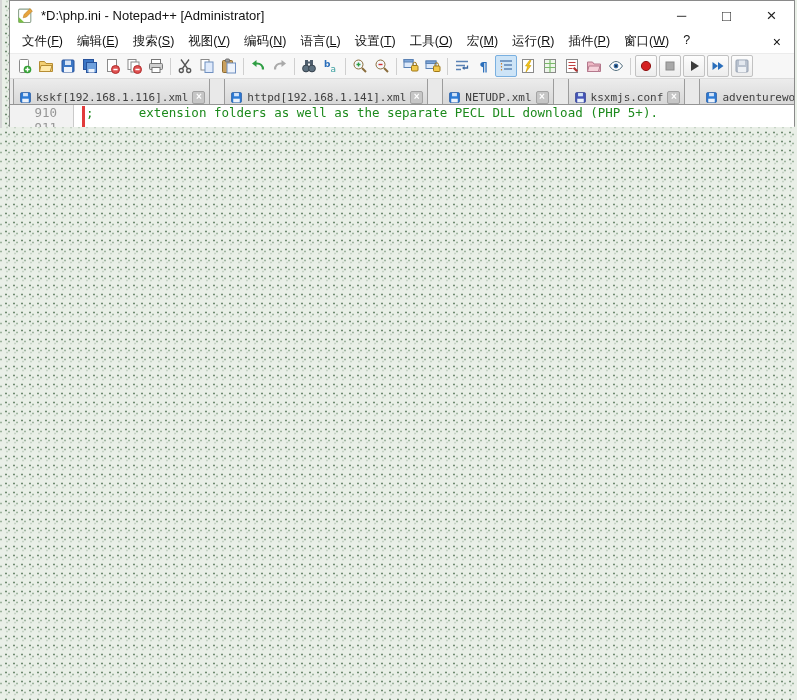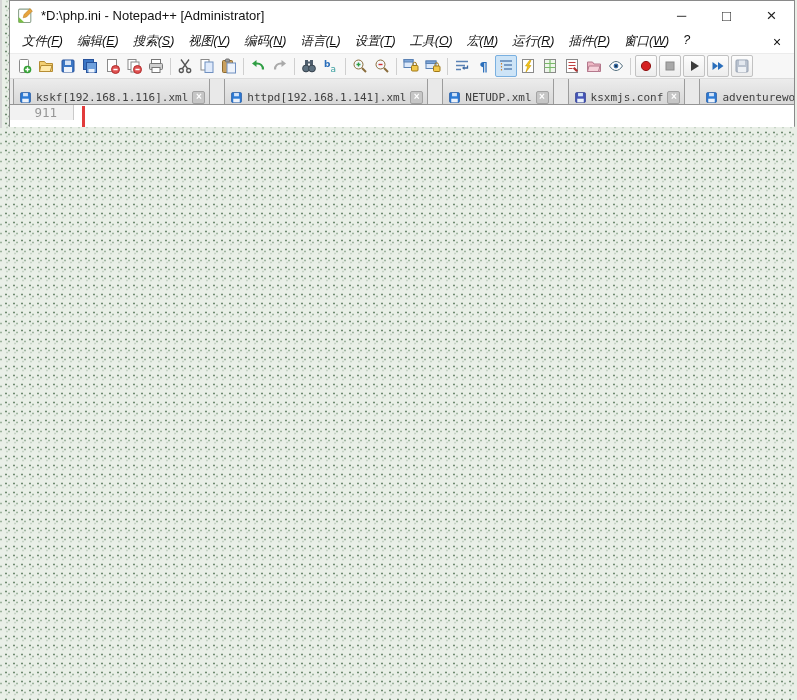--- a/index.html
+++ b/index.html
@@ -25,21 +25,21 @@
   .titlebar{ height:29px; display:flex; align-items:center; padding-left:7px; background:#fff; }
   .app-icon{ width:17px; height:17px; flex:none; display:inline-flex; }
   .app-icon svg{ width:17px; height:17px; }
   .title-text{ margin-left:7px; font-size:13px; color:#111; white-space:nowrap; overflow:hidden; }
   .wcontrols{ margin-left:auto; display:flex; height:29px; }
   .wbtn{ width:45px; height:29px; display:flex; align-items:center; justify-content:center;
          font-size:13px; color:#222; cursor:default; }
   .wbtn.max{ font-size:15px; }
   .wbtn.close{ font-size:17px; }
   
-  .menubar{ height:23px; display:flex; align-items:center; padding-left:5px; background:#fff; font-size:12.5px; color:#111;font-style:italic; }
+  .menubar{ height:23px; display:flex; align-items:center; padding-left:5px; background:#fff; font-size:12.5px; color:#111; }
   .mitem{ padding:2px 7px; white-space:nowrap; }
   .menu-close{ margin-left:auto; padding-right:13px; font-size:14px; color:#111; }
   
   .toolbar{ height:26px; background:#f7f7f7; border-top:1px solid #ececec; border-bottom:1px solid #dcdcdc;
             display:flex; align-items:center; padding:0 3px; }
   .tbtn{ width:22px; height:22px; flex:none; display:flex; align-items:center; justify-content:center; border-radius:2px; }
   .tbtn.pressed{ background:#cde4f7; border:1px solid #7ab0e0; }
   .tbtn.mbtn{ border:1px solid #c2c2c2; background:linear-gradient(#fdfdfd,#ededed); margin:0 1px; }
   .ti{ display:inline-flex; } .ti svg{ width:16px; height:16px; }
   .tsep{ width:1px; height:17px; background:#cfcfcf; margin:0 3px; flex:none; }
@@ -439,19 +439,23 @@
             </svg>
           </span>
           <span class="tlabel">adventureworks_demo.php</span>
         </div>
       </span>
 
   </div>
 
   <div class="editor">
     <div class="marker"></div>
+  <div class="eline">
+        <span class="lnum">910</span>
+        <span class="etext" style="color: rgb(29, 138, 29);">;      extension folders as well as the separate PECL DLL download (PHP 5+).</span>
+      </div>
       <div class="eline">
         <span class="lnum">911</span>
         <span class="etext" style="color: rgb(29, 138, 29);"></span>
       </div>
     </div>
 
 </div>
 
 </body></html>

